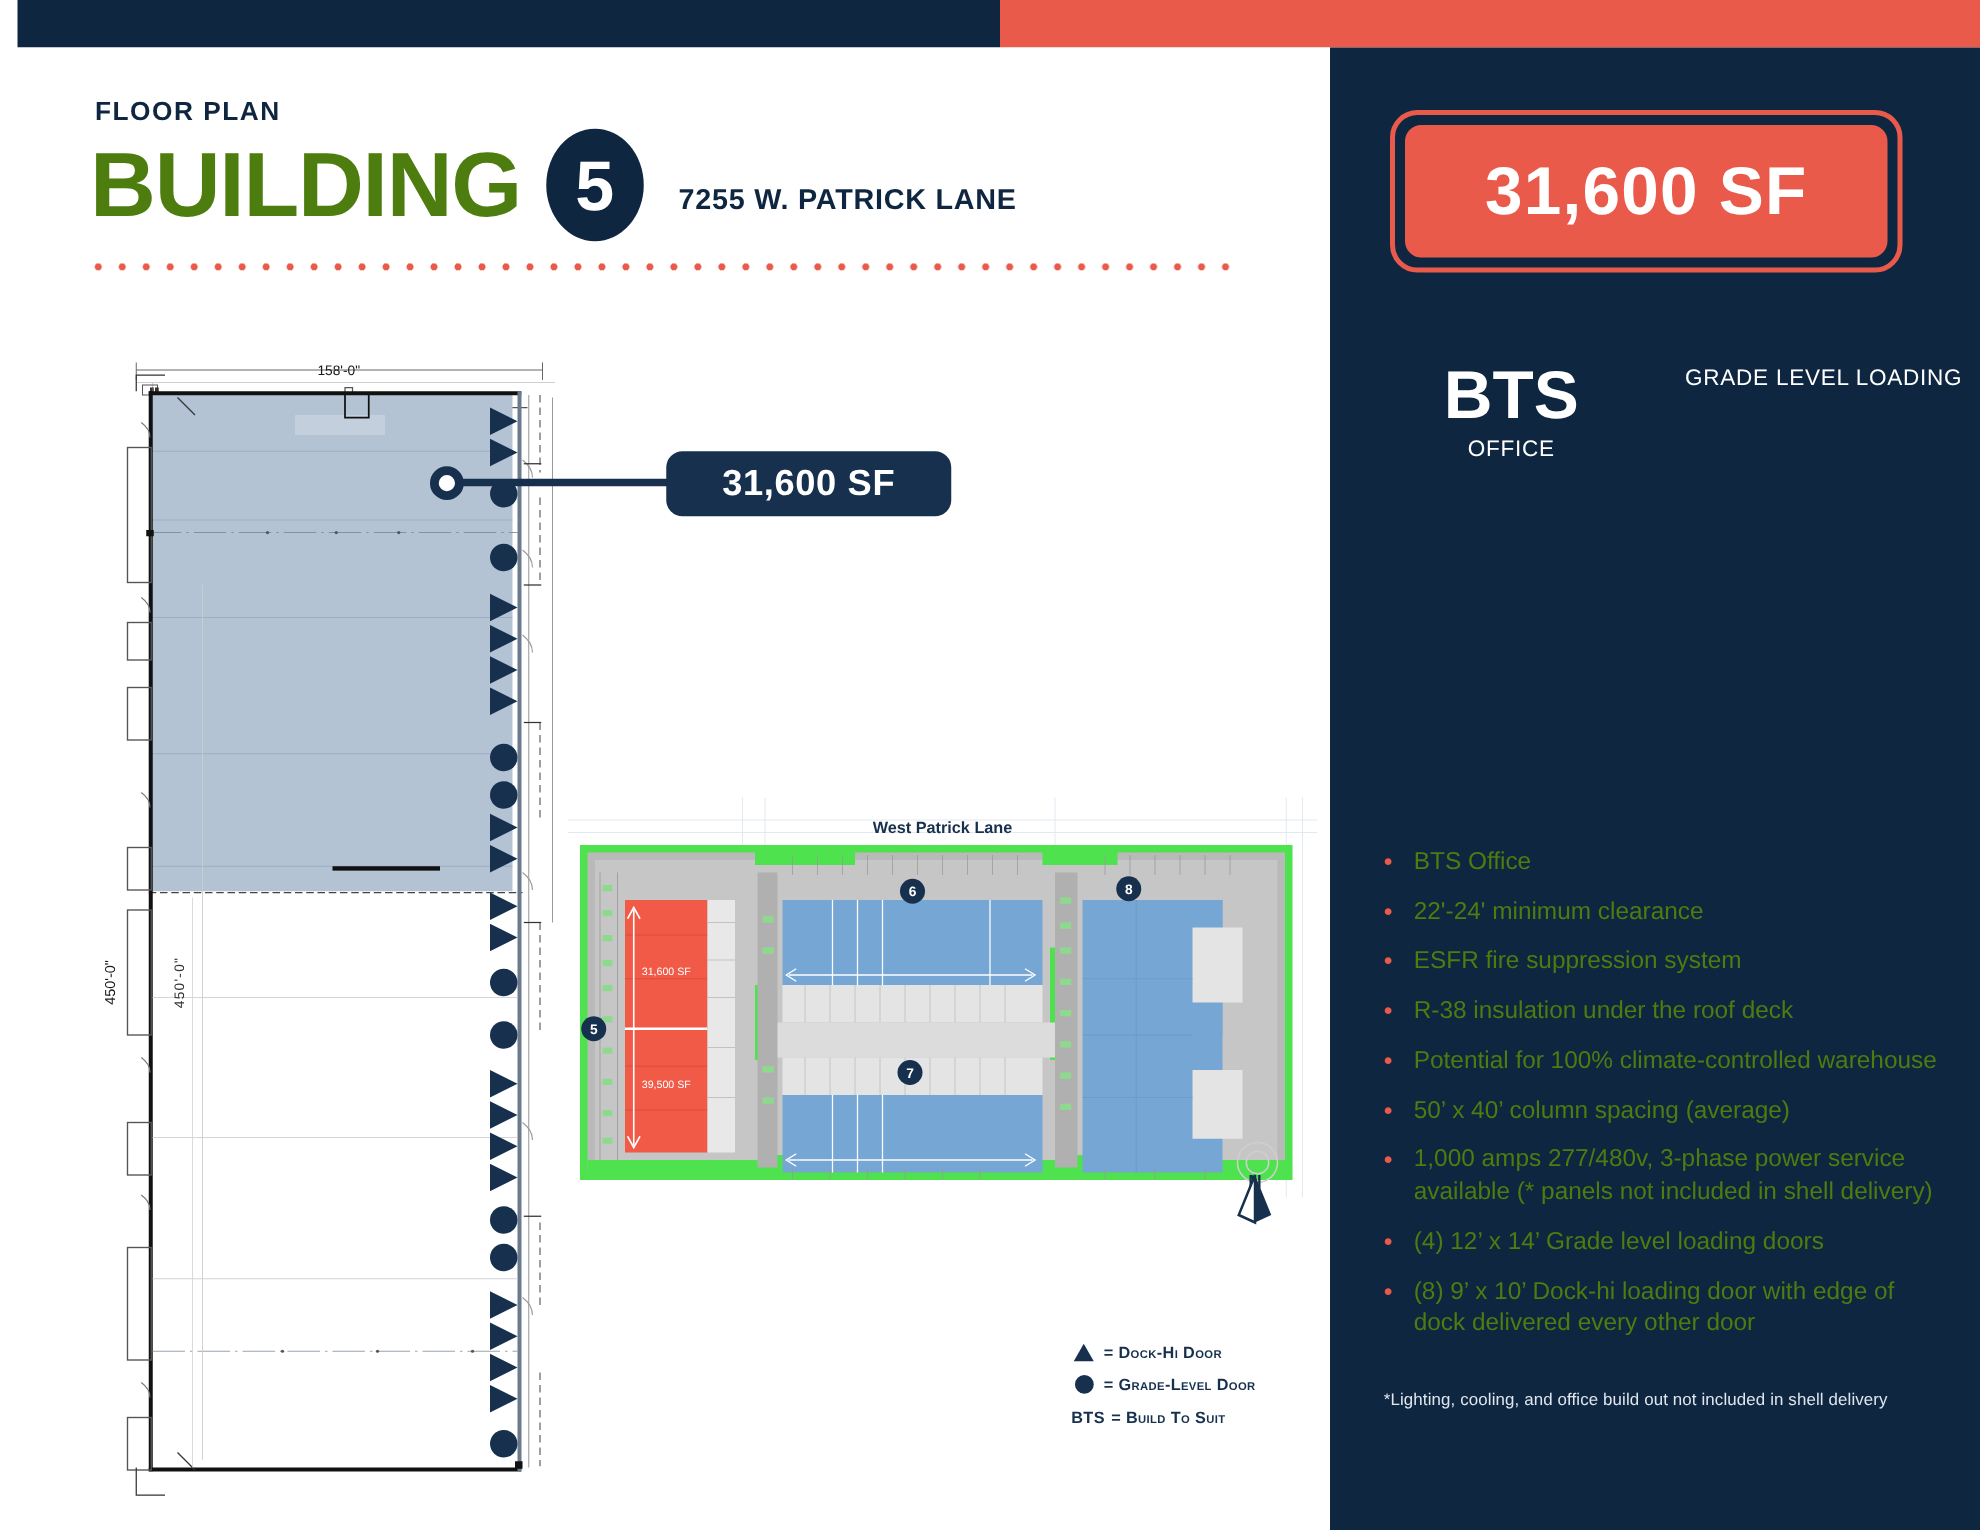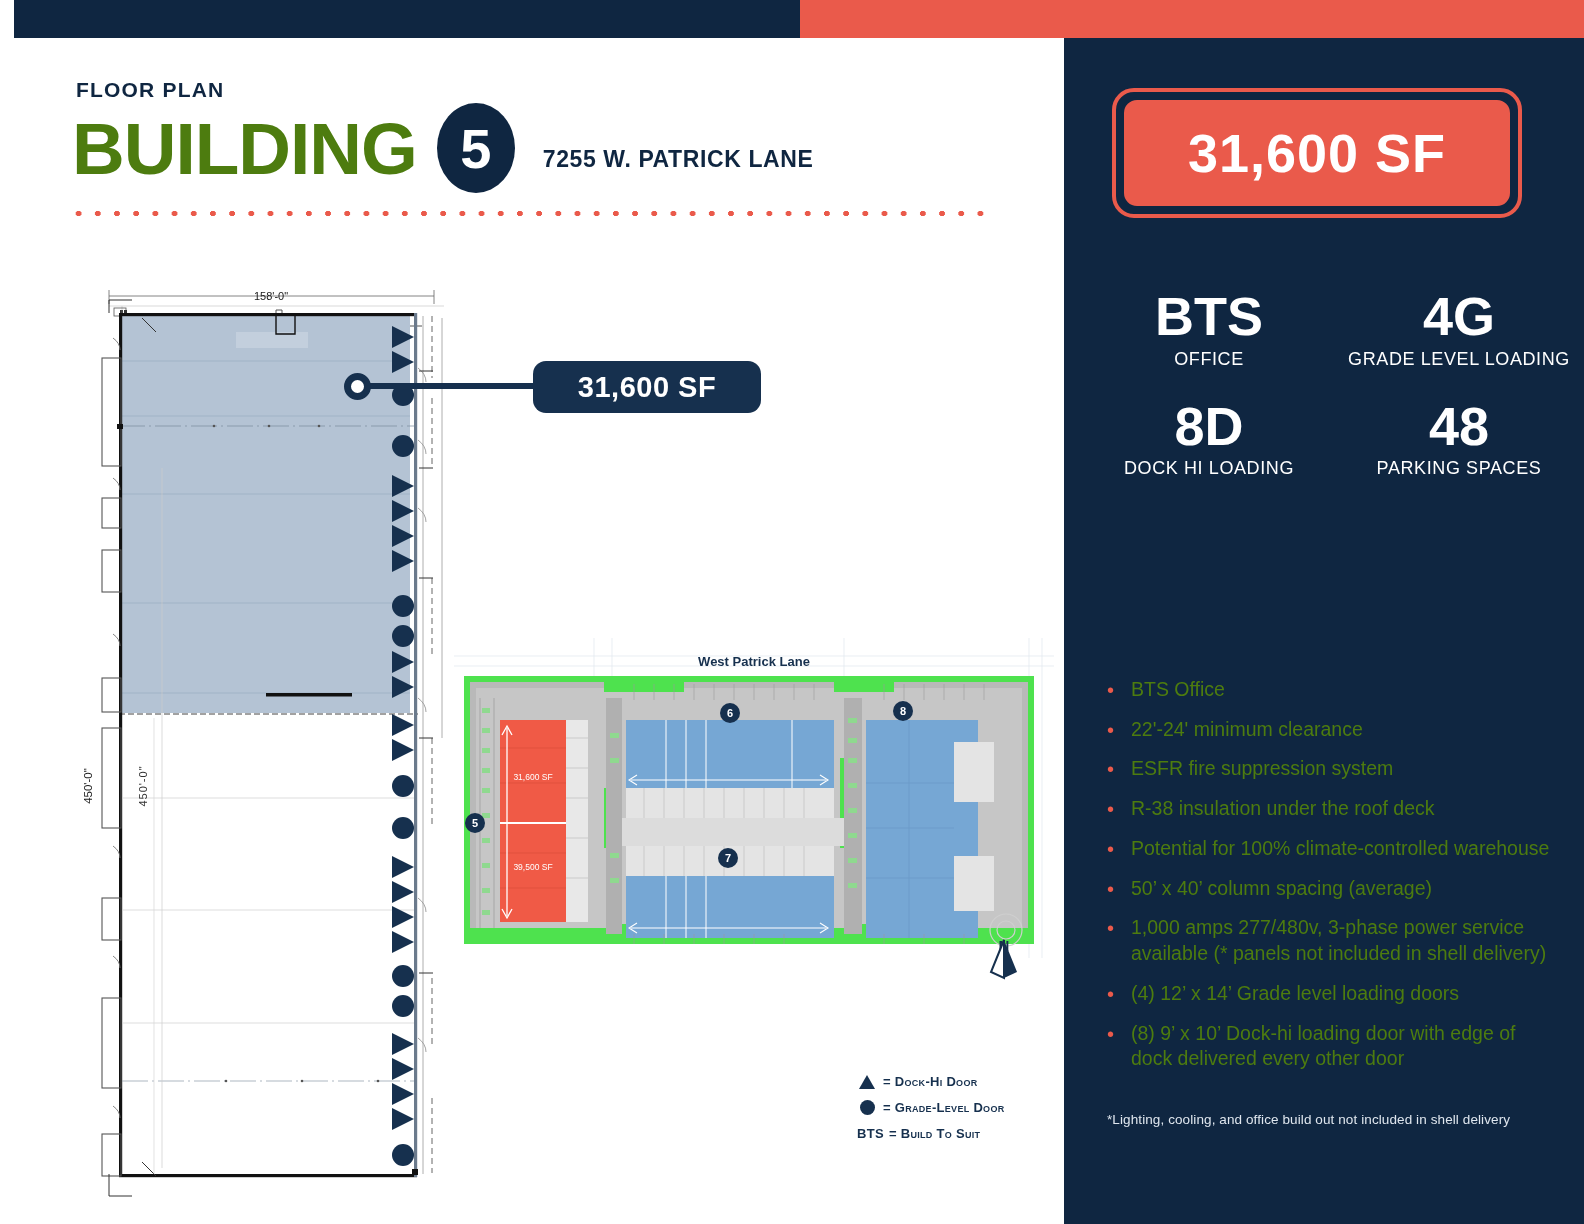--- a/index.html
+++ b/index.html
@@ -566,34 +566,23 @@
       <div class="sf-inner">31,600 SF</div>
     </div>
 
     <div class="stats">
       <div class="stats-row">
         <div class="stat">
           <div class="stat-val">BTS</div>
           <div class="stat-lbl">OFFICE</div>
         </div>
         <div class="stat">
-          <div class="stat-val">4G</div>
           <div class="stat-lbl">GRADE LEVEL LOADING</div>
         </div>
       </div>
-      <div class="stats-row">
-        <div class="stat">
-          <div class="stat-val">8D</div>
-          <div class="stat-lbl">DOCK HI LOADING</div>
-        </div>
-        <div class="stat">
-          <div class="stat-val">48</div>
-          <div class="stat-lbl">PARKING SPACES</div>
-        </div>
-      </div>
     </div>
   </div>
 
   <div class="dotline side"></div>
 
   <div class="hl-list">
     <div class="hl-item">
       <div class="hl-bullet">•</div>
       <div class="hl-text">BTS Office</div>
     </div>

